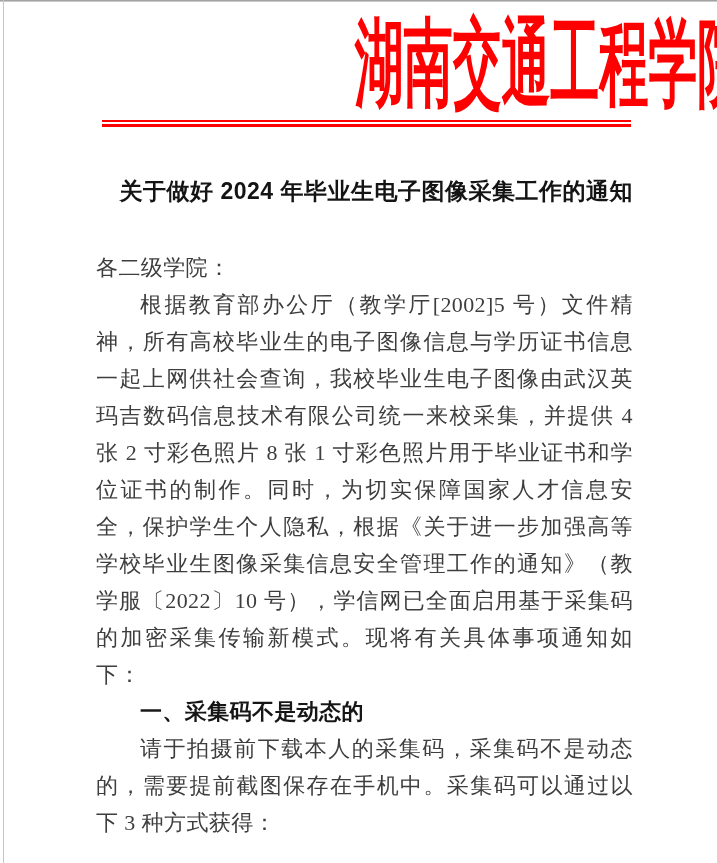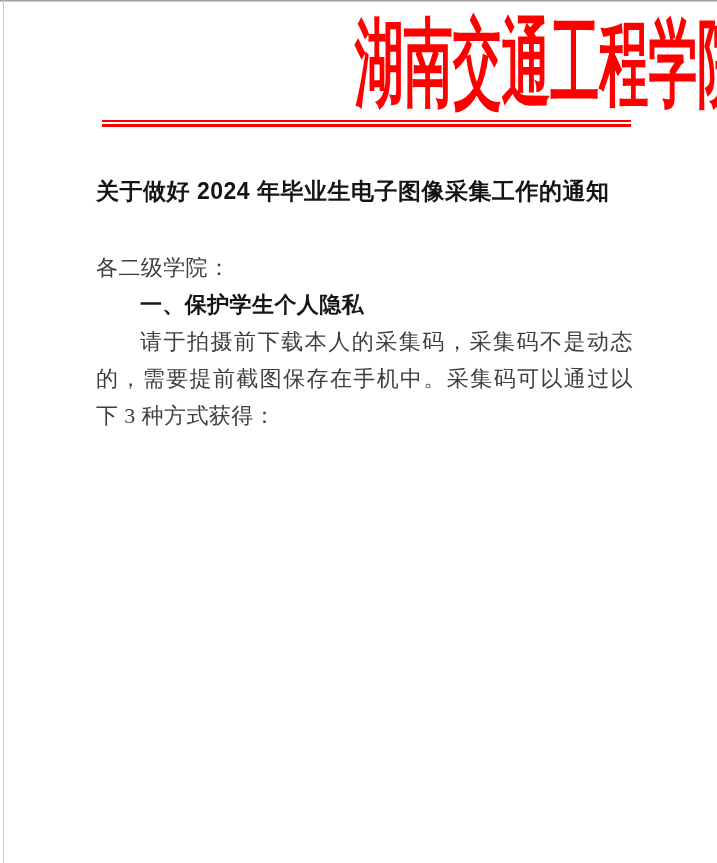--- a/index.html
+++ b/index.html
@@ -63,21 +63,21 @@
     text-align: right;
     font-family: "Liberation Serif", serif;
     font-style: italic;
     font-size: 20px;
     line-height: 24px;
     letter-spacing: 2px;
     color: #303030;
   }
   .notice-title {
     margin: 49px 0 0 0;
-    text-align: left;
+    text-align: right;
     font-family: "Liberation Sans", sans-serif;
     font-weight: bold;
     font-size: 23px;
     line-height: 30px;
     letter-spacing: 0.5px;
     color: #141414;
   }
   .body-text {
     margin: 0;
     font-family: "Liberation Serif", serif;
@@ -120,21 +120,22 @@
         <span class="red-head">湖南交通工程学院教务处</span>
       </div>
       <div class="red-rule"></div>
     </header>
 
     <main>
       <h1 class="notice-title">关于做好 2024 年毕业生电子图像采集工作的通知</h1>
 
       <p class="body-text salutation">各二级学院：</p>
 
+      <p class="body-text indent">根据教育部办公厅（教学厅[2002]5 号）文件精神，所有高校毕业生的电子图像信息与学历证书信息一起上网供社会查询，我校毕业生电子图像由武汉英玛吉数码信息技术有限公司统一来校采集，并提供 4 张 2 寸彩色照片 8 张 1 寸彩色照片用于毕业证书和学位证书的制作。同时，为切实保障国家人才信息安全，保护学生个人隐私，根据《关于进一步加强高等学校毕业生图像采集信息安全管理工作的通知》（教学服〔2022〕10 号），学信网已全面启用基于采集码的加密采集传输新模式。现将有关具体事项通知如下：</p>
 
-      <h2 class="section-heading">一、保护学生个人隐私</h2>
+      <h2 class="section-heading">一、采集码不是动态的</h2>
 
       <p class="body-text indent">请于拍摄前下载本人的采集码，采集码不是动态的，需要提前截图保存在手机中。采集码可以通过以下 3 种方式获得：</p>
 
     </main>
 
   </div>
 </div>
 
 </body></html>

